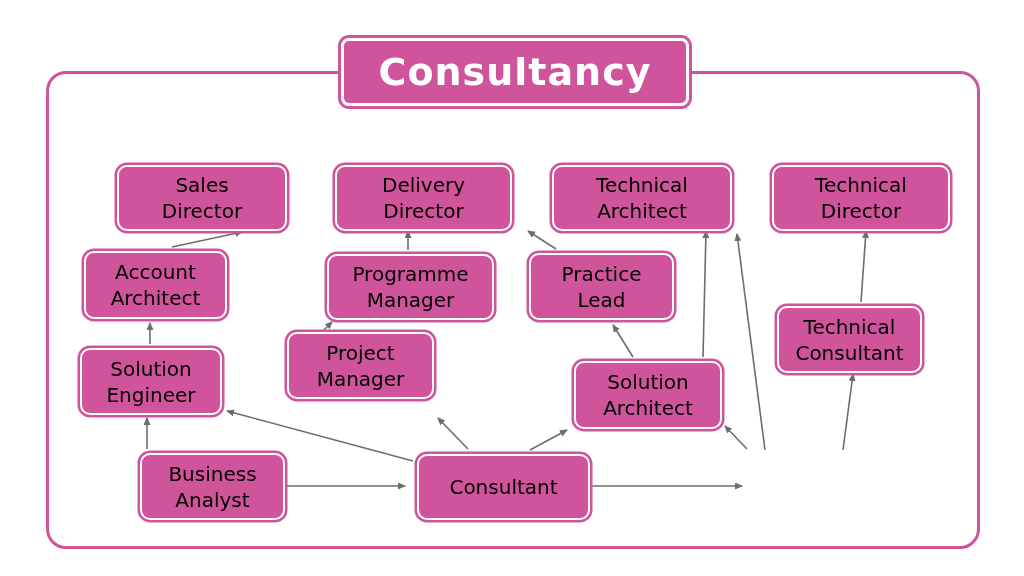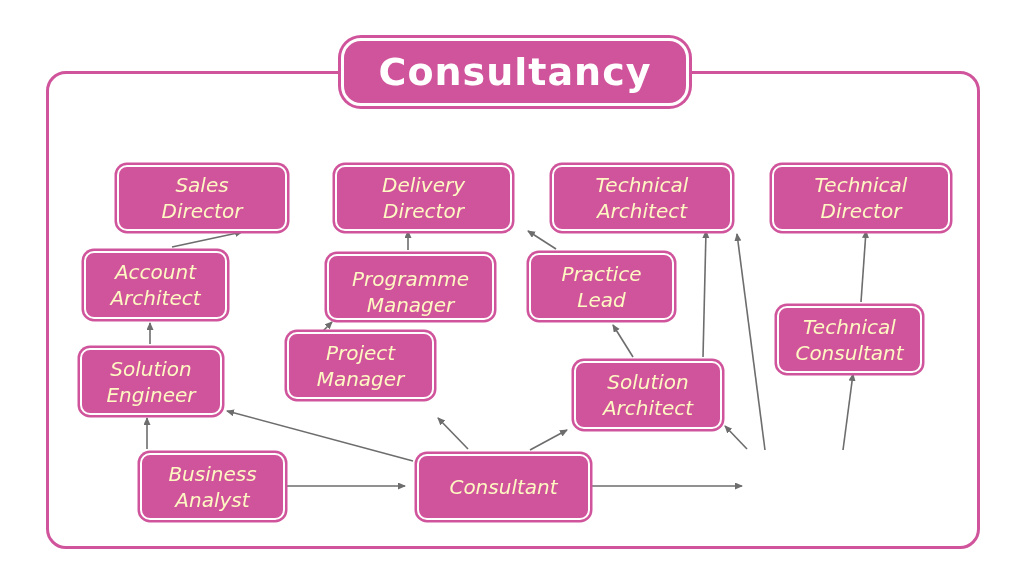--- a/index.html
+++ b/index.html
@@ -22,52 +22,51 @@
     border-radius:20px;
     z-index:1;
     background:#ffffff;
   }
   .title-box{
     position:absolute;
     left:341px;top:38px;width:342px;height:62px;
     background:var(--pink);
     border:3px solid #ffffff;
     box-shadow:0 0 0 3px var(--pink);
-    border-radius:20px;
+    border-radius:8px;
     display:flex;align-items:center;justify-content:center;
     color:#ffffff;
     font-size:38px;font-weight:bold;letter-spacing:1px;
     z-index:4;
   }
   svg.arrows{
     position:absolute;left:0;top:0;width:1024px;height:576px;
     z-index:2;
   }
   .node{
     position:absolute;
     background:var(--pink);
     border:2px solid #ffffff;
     box-shadow:0 0 0 2.5px var(--pink);
     border-radius:10px;
     display:flex;align-items:center;justify-content:center;
     text-align:center;
-    color:#fef9c3;
+    color:#000000;
     font-size:20px;
     line-height:1.3;
     white-space:pre-line;
     z-index:3;
-    font-style:italic;
   }
   
   .n-sales-director      {left:117px;top:165px;width:166px;height:62px;}
   .n-delivery-director   {left:335px;top:165px;width:173px;height:62px;align-items:center;}
   .n-technical-architect {left:552px;top:165px;width:176px;height:62px;}
   .n-technical-director  {left:772px;top:165px;width:174px;height:62px;}
   .n-account-executive   {left:84px; top:251px;width:139px;height:64px;}
-  .n-programme-manager   {left:327px;top:254px;width:163px;height:62px;align-items:flex-end;}
+  .n-programme-manager   {left:327px;top:254px;width:163px;height:62px;}
   .n-practice-lead       {left:529px;top:253px;width:141px;height:63px;}
   .n-technical-consultant{left:777px;top:306px;width:141px;height:63px;}
   .n-solution-engineer   {left:80px; top:348px;width:138px;height:63px;}
   .n-project-manager     {left:287px;top:332px;width:143px;height:63px;}
   .n-solution-architect  {left:574px;top:361px;width:144px;height:64px;}
   .n-business-analyst    {left:92px; top:453px;width:141px;height:63px;margin-left:48px;}
   .n-consultant          {left:417px;top:454px;width:169px;height:62px;}
   .n-developer           {left:752px;top:454px;width:166px;height:62px;}
 </style>
 </head>

